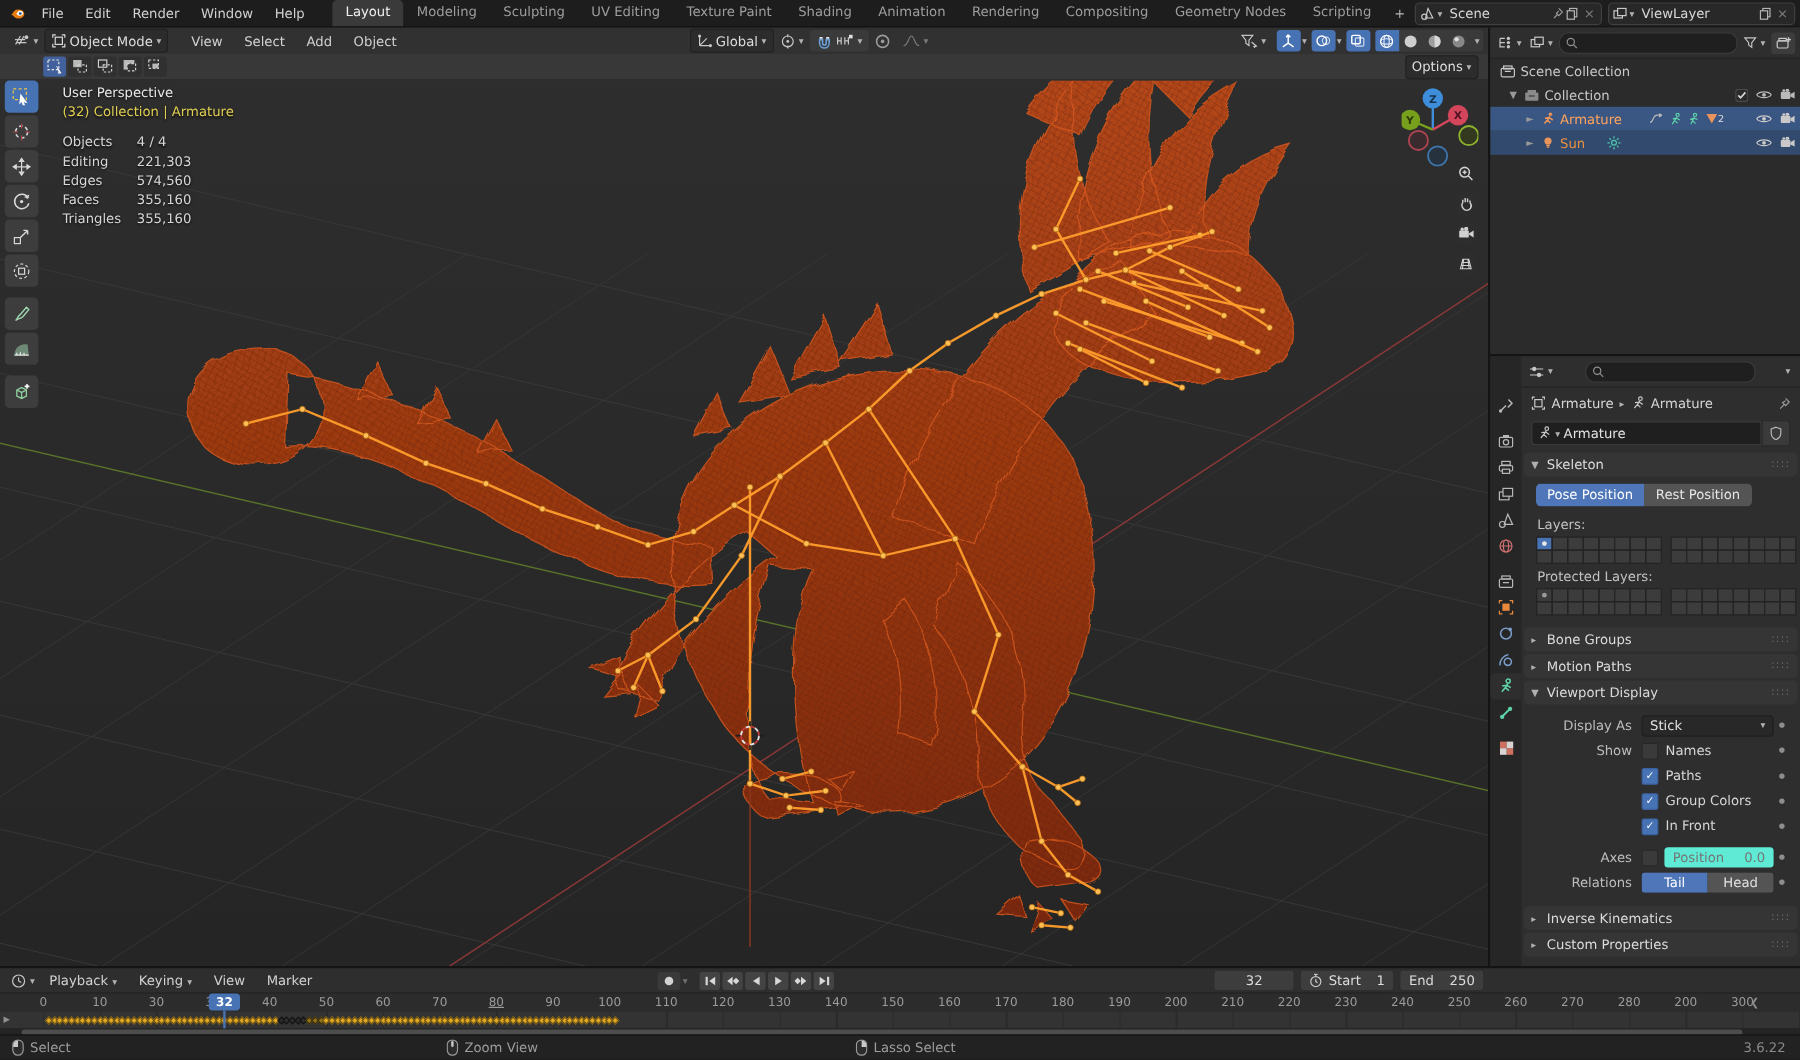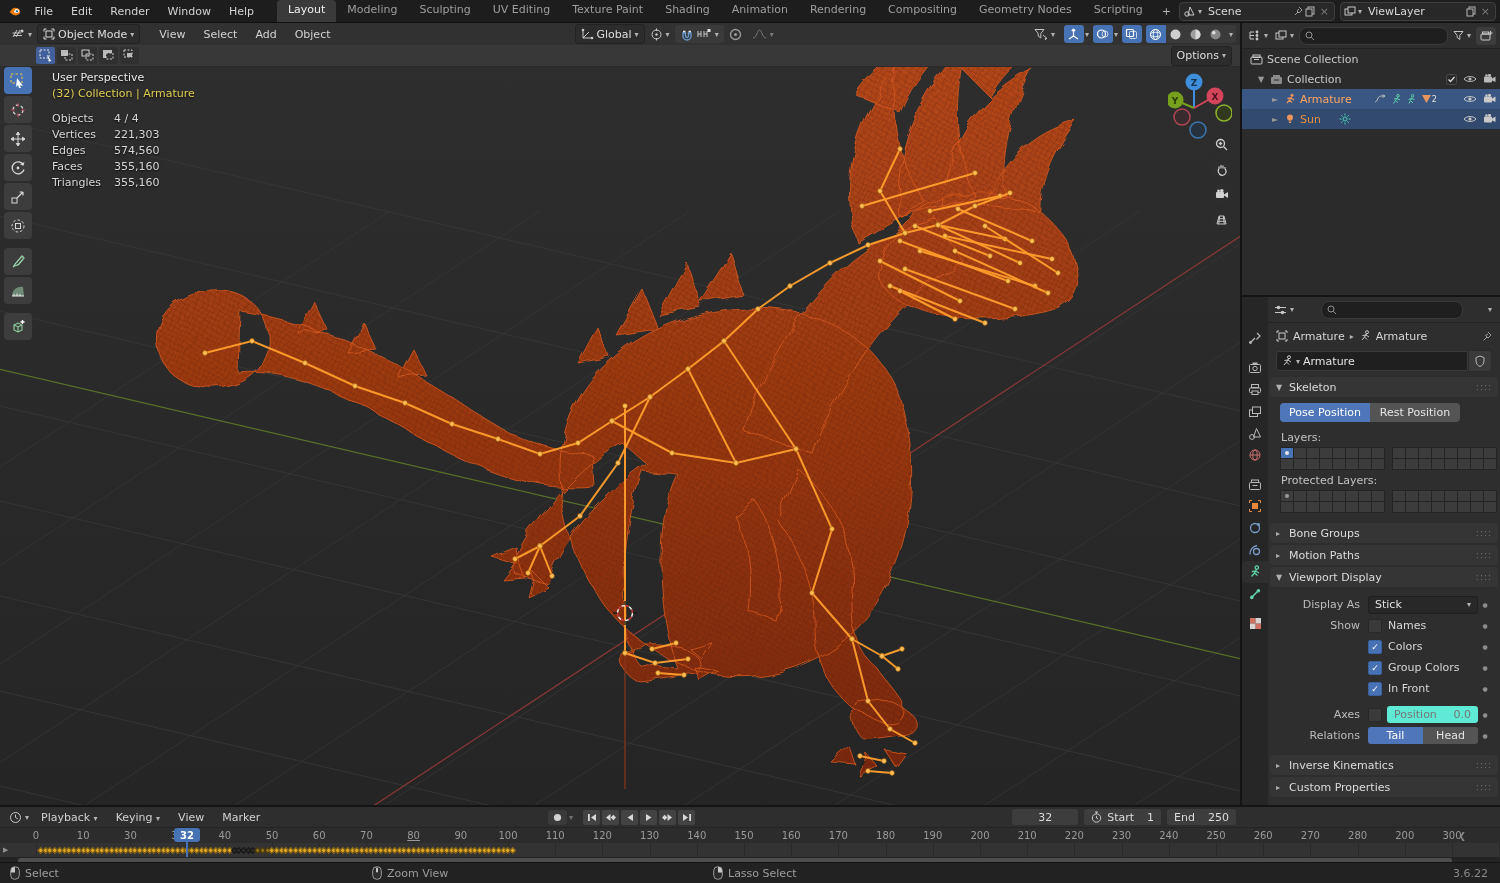--- a/index.html
+++ b/index.html
@@ -650,21 +650,21 @@
         </div>
 
       <div class="ovl">
         <div class="vname">User Perspective</div>
         <div class="ctx">(32) Collection | Armature</div>
         <div class="stat">
             <span class="sl">Objects</span>
             <span>4 / 4</span>
           </div>
         <div class="stat">
-            <span class="sl">Vertices</span>
+            <span class="sl">Editing</span>
             <span>221,303</span>
           </div>
         <div class="stat">
             <span class="sl">Edges</span>
             <span>574,560</span>
           </div>
         <div class="stat">
             <span class="sl">Faces</span>
             <span>355,160</span>
           </div>
@@ -1133,21 +1133,21 @@
                 <span class="pctrl">
                   <span class="cb">✓</span>
                   <span class="cblbl">Names</span>
                 </span>
                 <span class="pdot">●</span>
               </div>
               <div class="prow">
                 <span class="plbl"></span>
                 <span class="pctrl">
                   <span class="cb checked">✓</span>
-                  <span class="cblbl">Colors</span>
+                  <span class="cblbl">Paths</span>
                 </span>
                 <span class="pdot">●</span>
               </div>
               <div class="prow">
                 <span class="plbl"></span>
                 <span class="pctrl">
                   <span class="cb checked">✓</span>
                   <span class="cblbl">Group Colors</span>
                 </span>
                 <span class="pdot">●</span>

